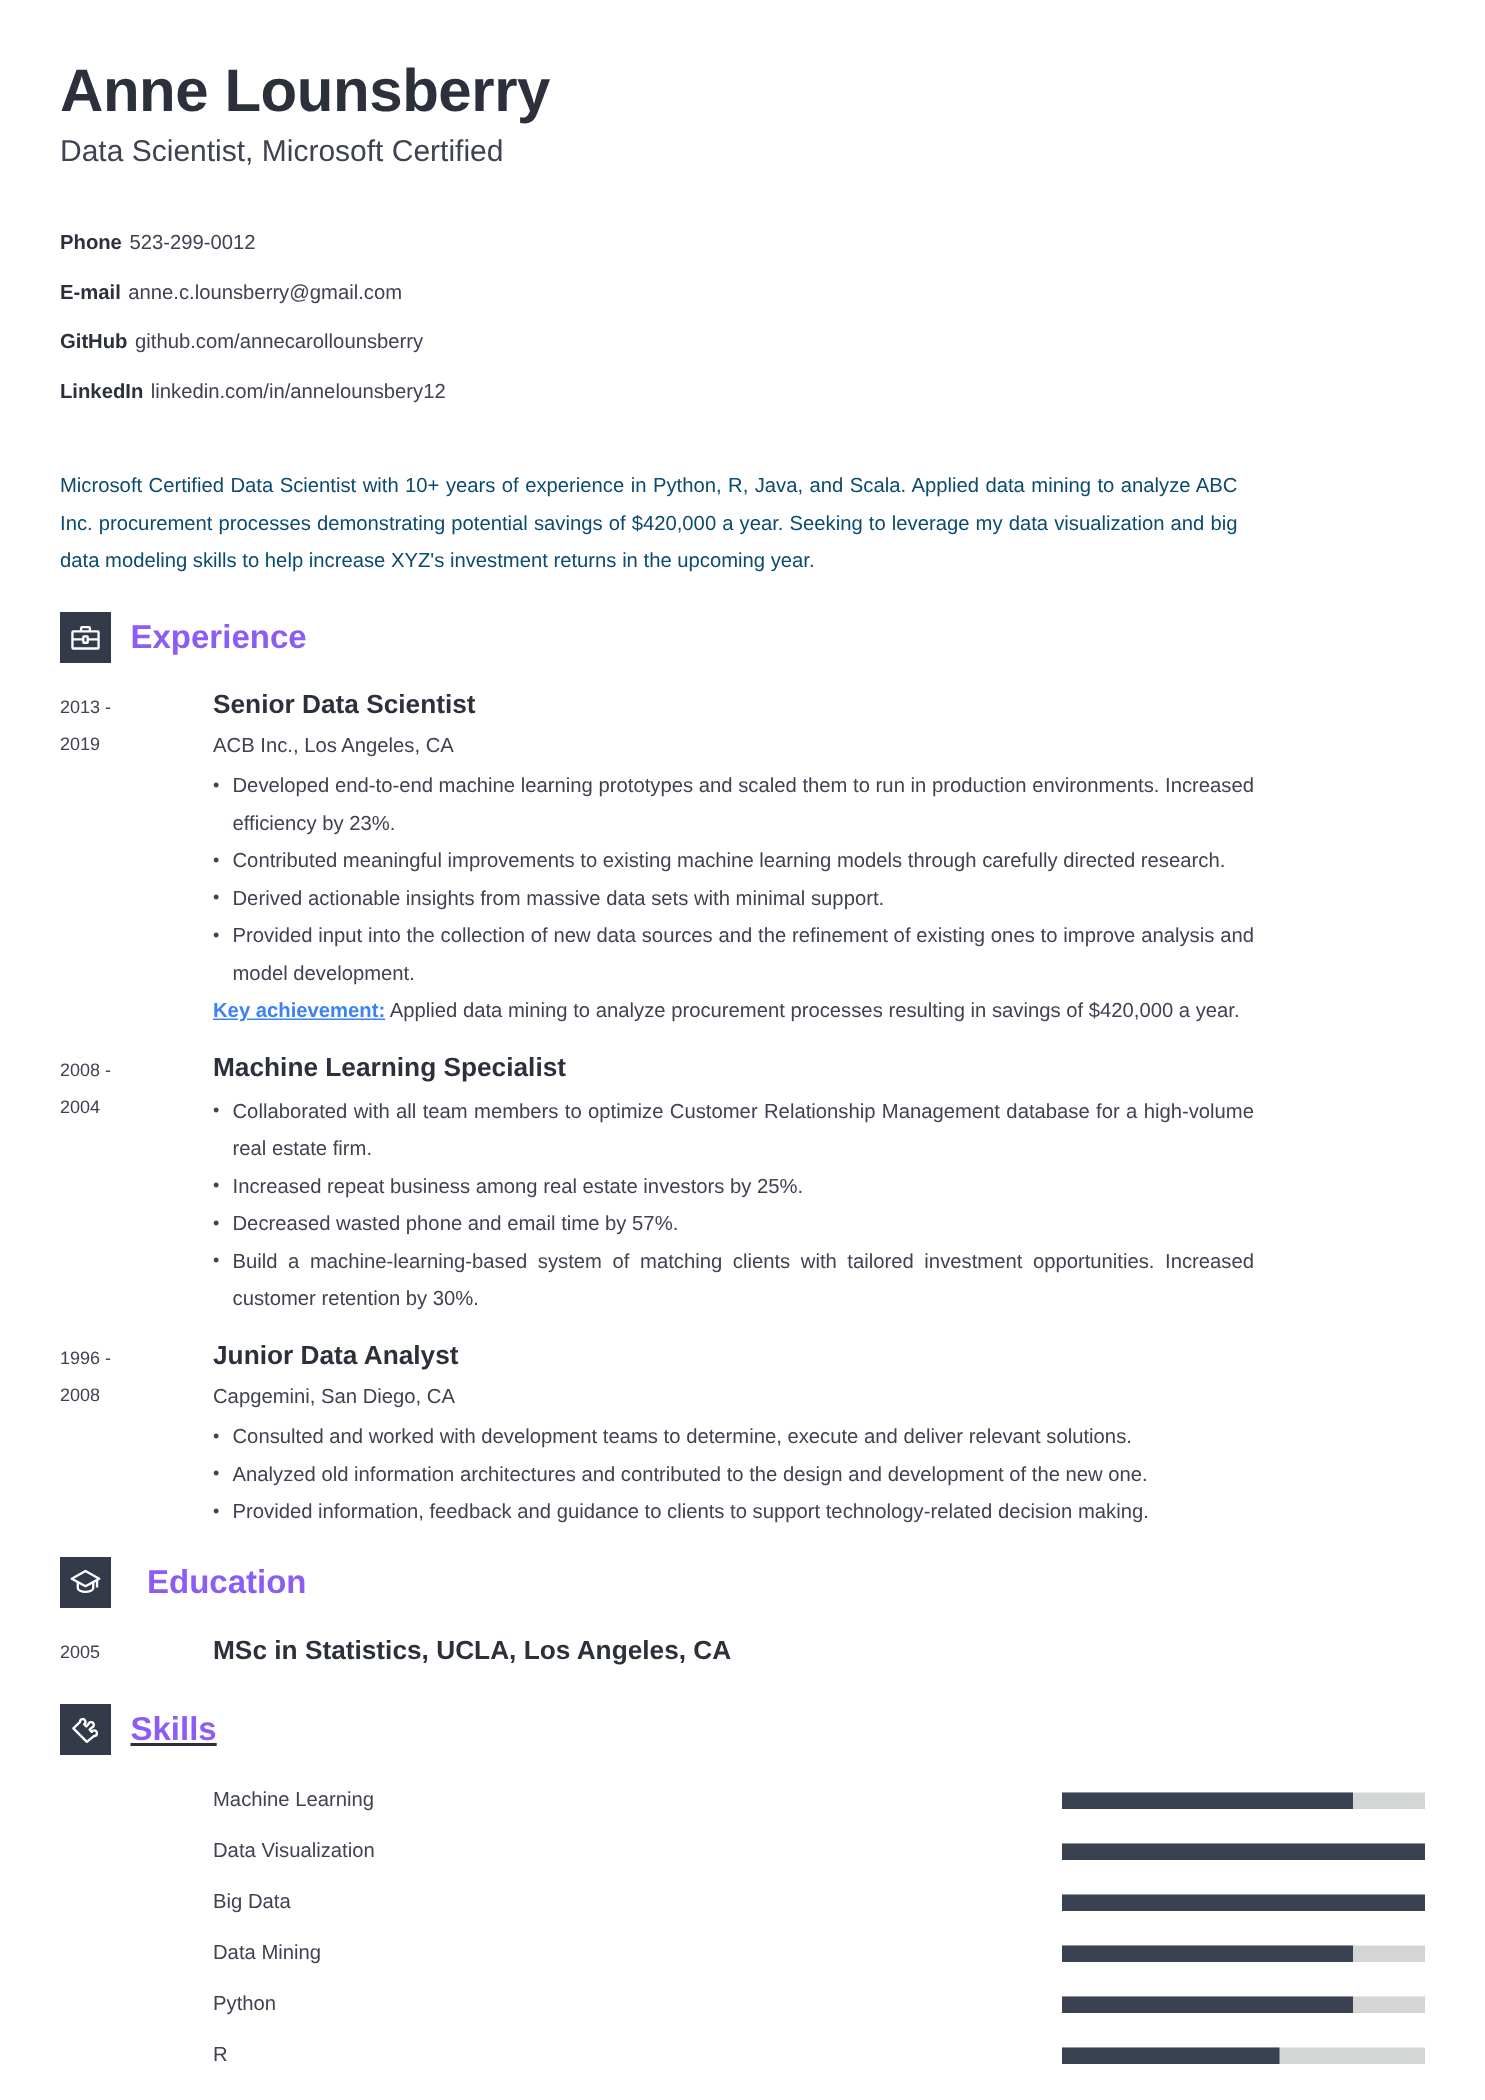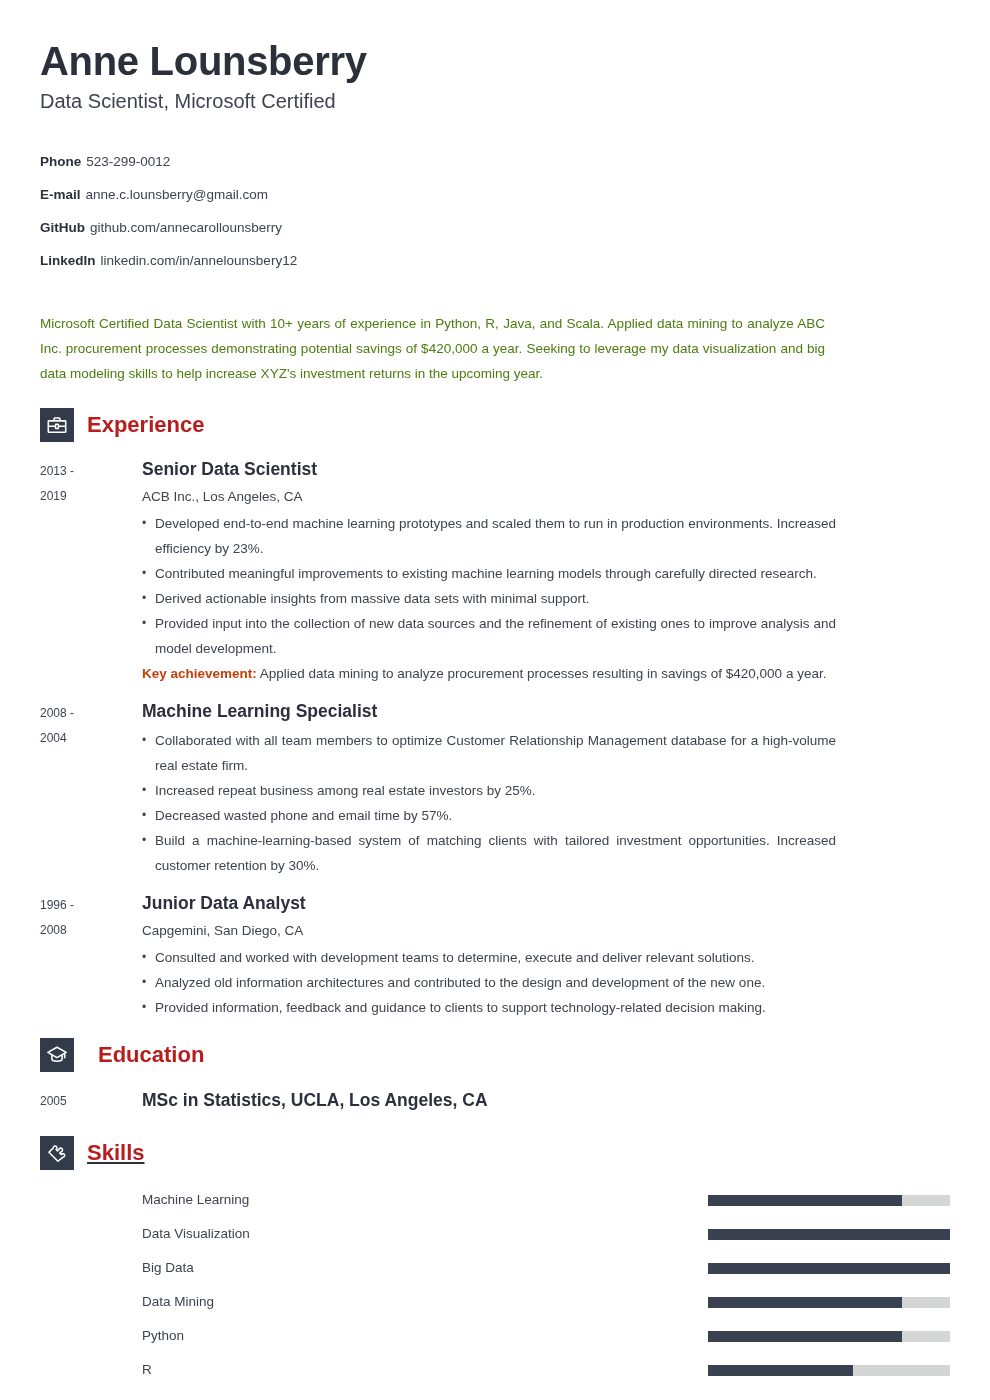--- a/index.html
+++ b/index.html
@@ -60,21 +60,21 @@
     font-weight: bold;
     color: #2b303b;
     margin-right: 5px;
   }
   .contact-value { color: #3f4350; }
 
   
   .summary {
     font-size: 13.5px;
     line-height: 25px;
-    color: #4d7c0f;
+    color: #0c4a6e;
     text-align: justify;
     margin: 0 11px 22px 0;
   }
 
   
   .section-header {
     display: flex;
     align-items: center;
     gap: 13px;
     margin: 0 0 14px 0;
@@ -85,21 +85,21 @@
     background: #333a49;
     display: flex;
     align-items: center;
     justify-content: center;
     flex: 0 0 auto;
   }
   .section-icon svg { display: block; }
   .section-title {
     font-size: 22px;
     font-weight: bold;
-    color: #b91c1c;
+    color: #8b5cf6;
     line-height: 1.1;
   }
 
   
   .entry {
     display: flex;
     margin-bottom: 12px;
   }
   .entry-dates {
     width: 102px;
@@ -146,21 +146,21 @@
     top: 0;
     font-size: 12px;
     color: #3f4350;
   }
   .key-achievement {
     font-size: 13.5px;
     line-height: 25px;
     color: #3f4350;
     text-align: justify;
   }
-  .key-achievement b { color: #c2410c; }
+  .key-achievement b { color: #3b82f6; text-decoration: underline; }
 
   
   .edu-degree {
     font-size: 17.5px;
     font-weight: bold;
     color: #2b303b;
     line-height: 1.5;
     padding-top: 1px;
   }
 

